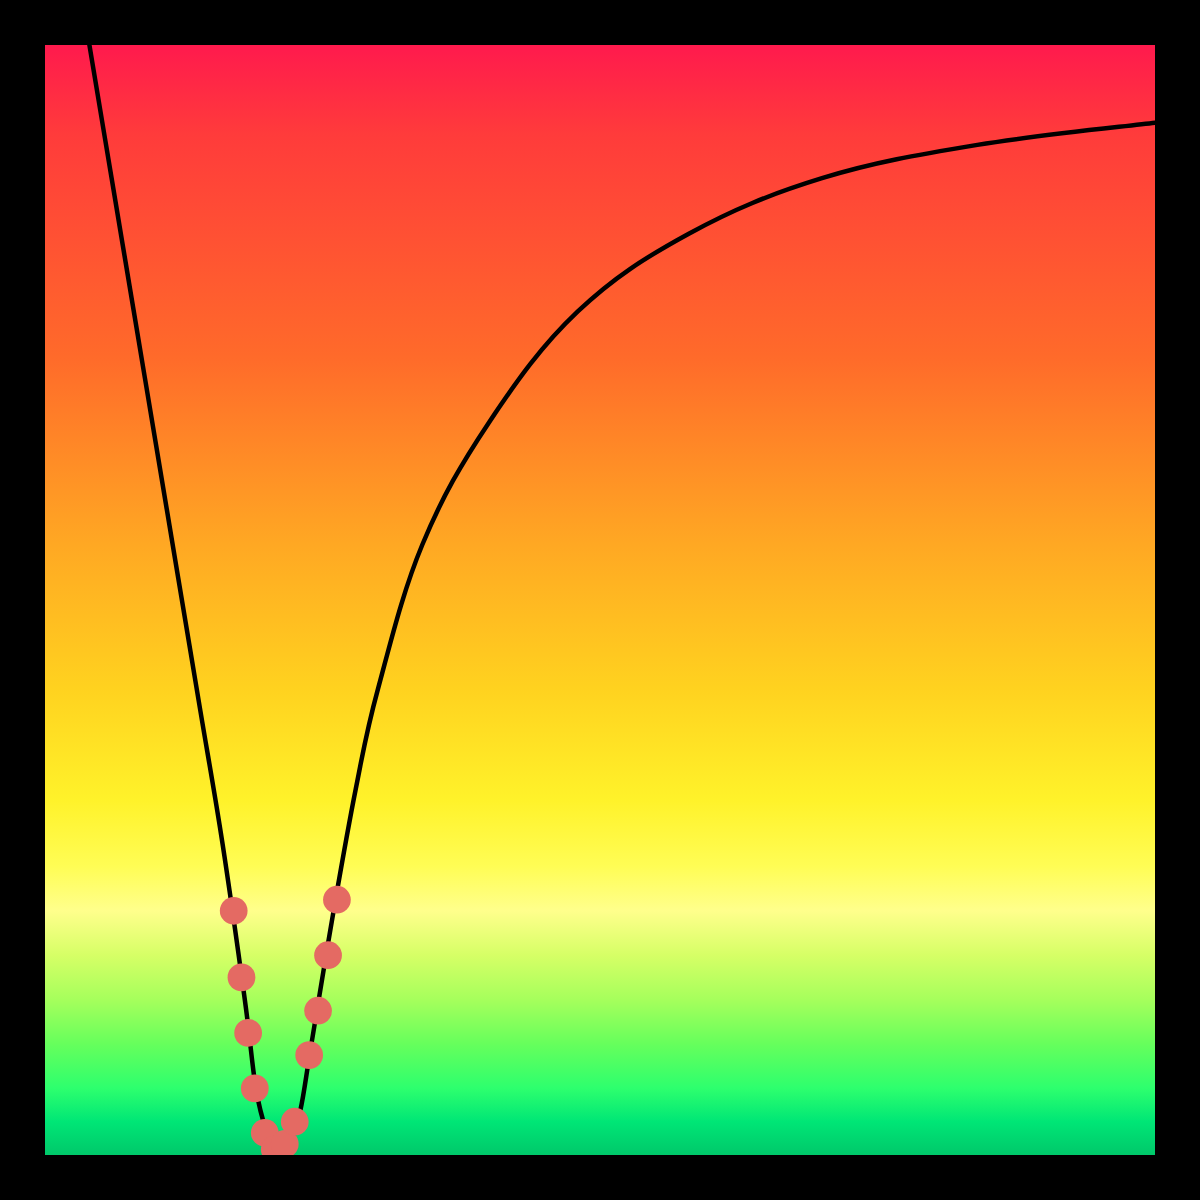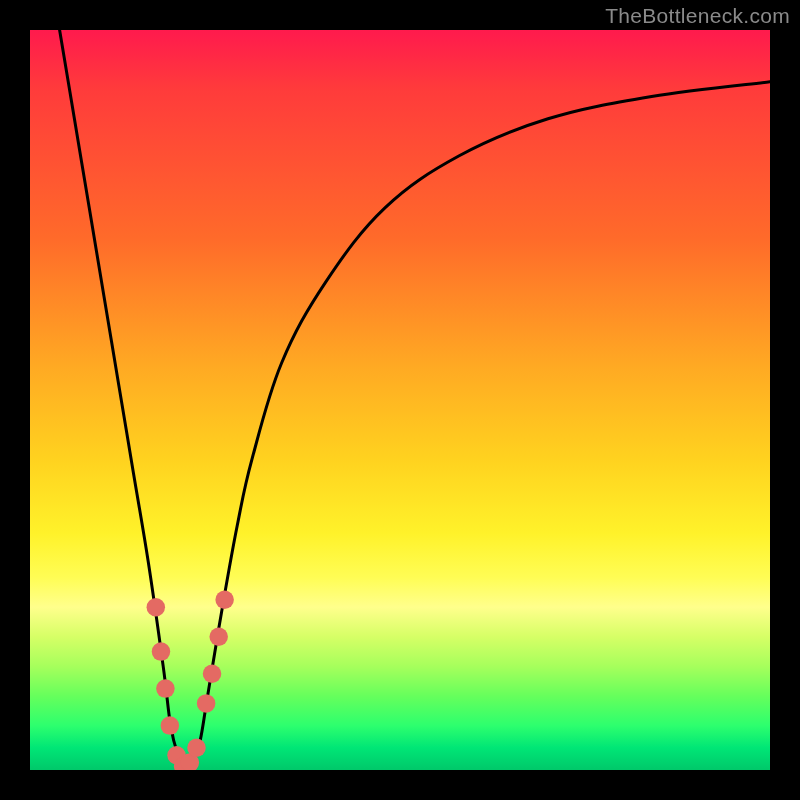--- a/index.html
+++ b/index.html
@@ -51,21 +51,20 @@
     color: #8a8a8a;
     font-size: 21px;
     letter-spacing: 0.3px;
     user-select: none;
   }
 </style>
 </head>
 <body>
 
 <div class="frame">
-  <div class="watermark">TheBottleneck.com</div>
 
   <div class="plot">
     <svg class="curve" viewBox="0 0 740 740" preserveAspectRatio="none">
       <path id="curve-path" fill="none" stroke="#000000" stroke-width="3" stroke-linecap="round" stroke-linejoin="round" d="M 29.60 0.00 C 32.26 15.98 39.07 56.83 44.40 88.80 C 49.73 120.77 53.87 145.63 59.20 177.60 C 64.53 209.57 68.67 234.43 74.00 266.40 C 79.33 298.37 83.47 323.23 88.80 355.20 C 94.13 387.17 98.27 412.03 103.60 444.00 C 108.93 475.97 113.07 498.17 118.40 532.80 C 123.73 567.43 129.20 607.10 133.20 636.40 C 137.20 665.70 137.94 679.62 140.60 695.60 C 143.26 711.58 145.34 717.21 148.00 725.20 C 150.66 733.19 152.74 738.67 155.40 740.00 C 158.06 741.33 160.14 737.93 162.80 732.60 C 165.46 727.27 167.54 722.39 170.20 710.40 C 172.86 698.41 173.60 689.98 177.60 666.00 C 181.60 642.02 187.07 607.84 192.40 577.20 C 197.73 546.56 201.87 522.44 207.20 495.80 C 212.53 469.16 214.01 458.50 222.00 429.20 C 229.99 399.90 238.28 364.97 251.60 333.00 C 264.92 301.03 277.35 279.57 296.00 251.60 C 314.65 223.63 331.22 200.24 355.20 177.60 C 379.18 154.96 399.90 141.78 429.20 125.80 C 458.50 109.82 483.37 99.46 518.00 88.80 C 552.63 78.14 581.64 73.26 621.60 66.60 C 661.56 59.94 718.69 54.46 740.00 51.80"></path>
       <g id="marker-layer">
           <circle cx="125.80" cy="577.20" r="9.25" fill="#e46a63"></circle>
           <circle cx="130.98" cy="621.60" r="9.25" fill="#e46a63"></circle>
           <circle cx="135.42" cy="658.60" r="9.25" fill="#e46a63"></circle>
           <circle cx="139.86" cy="695.60" r="9.25" fill="#e46a63"></circle>
           <circle cx="146.52" cy="725.20" r="9.25" fill="#e46a63"></circle>

